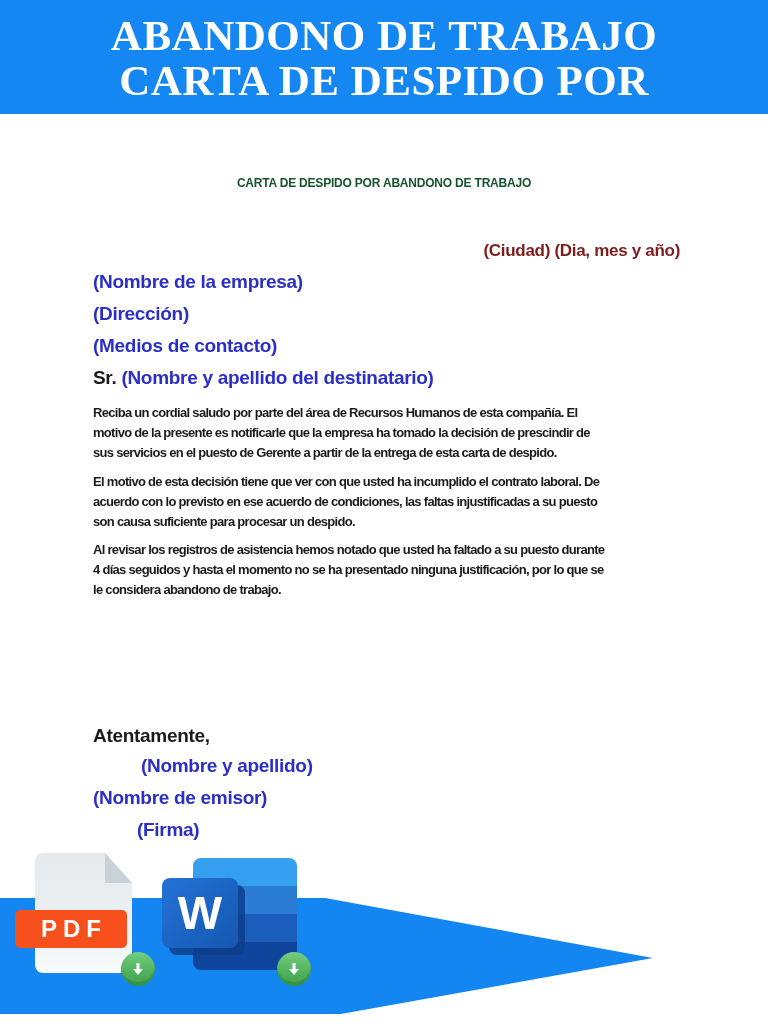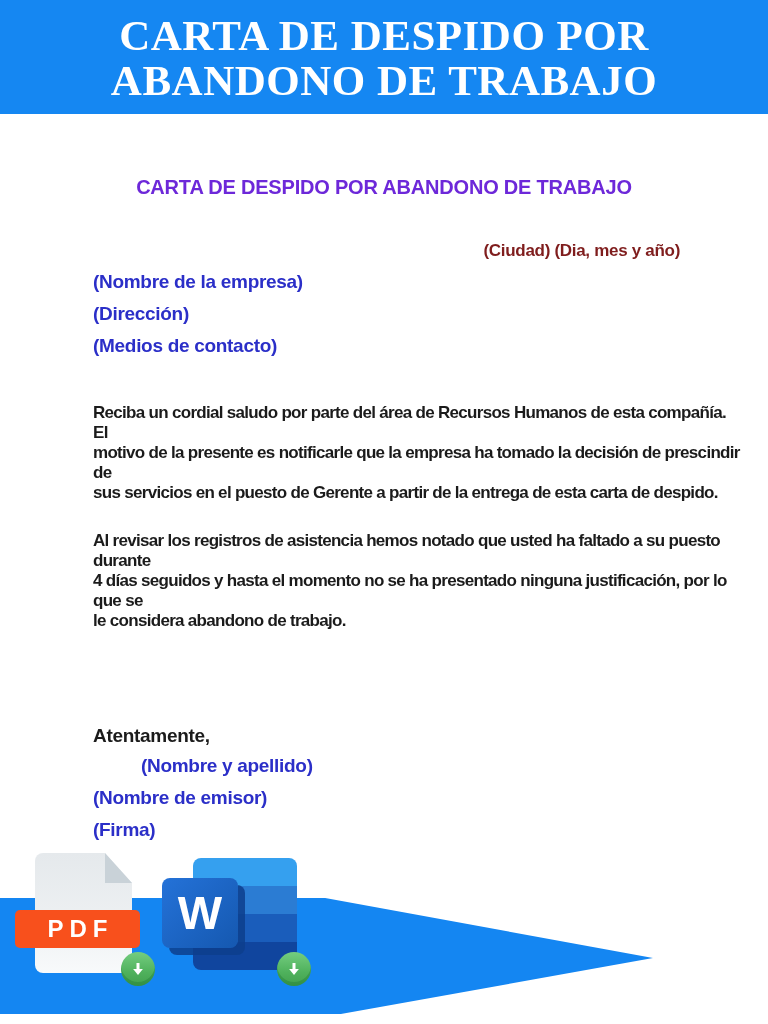--- a/index.html
+++ b/index.html
@@ -37,23 +37,23 @@
     letter-spacing: 0.5px;
     white-space: nowrap;
   }
 
   
   .letter { position: absolute; left: 0; top: 114px; width: 768px; height: 784px; }
   .doc-title {
     position: absolute;
     left: 0; right: 0; top: 62px;
     text-align: center;
-    font-size: 20px;
-    font-weight: 700;
-    color: #6d28d9;
+    font-size: 12px;
+    font-weight: 700;
+    color: #14532d;
     letter-spacing: -0.2px;
   }
   .t-line {
     position: absolute;
     left: 93px;
     font-size: 19px;
     font-weight: 700;
     line-height: 16px;
     letter-spacing: -0.3px;
     color: #1b1b1b;
@@ -66,40 +66,40 @@
     font-size: 17px;
     font-weight: 700;
     color: #7f1d1d;
     letter-spacing: -0.3px;
     white-space: nowrap;
   }
   .para {
     position: absolute;
     left: 93px;
     width: 650px;
-    font-size: 17px;
+    font-size: 13px;
     font-weight: 700;
     line-height: 20px;
     letter-spacing: -0.7px;
     color: #1b1b1b;
     white-space: pre-line;
   }
   .pos-company   { top: 160px; }
   .pos-address   { top: 192px; }
   .pos-contact   { top: 224px; }
   .pos-recipient { top: 256px; }
   .pos-p1 { top: 289px; }
   .pos-p2 { top: 358px; }
-  .pos-p3 { top: 417px; }
+  .pos-p3 { top: 426px; }
   .pos-p4 { top: 494px; }
   .pos-p5 { top: 562px; }
   .pos-closing { top: 614px; text-align: center; }
   .pos-signer  { top: 644px; margin-left: 48px; }
   .pos-role    { top: 676px; }
-  .pos-firma   { top: 708px; }
+  .pos-firma   { top: 708px; margin-left: 44px; }
 
   
   .arrow {
     position: absolute;
     left: 0; top: 898px;
     width: 653px; height: 116px;
     background: #1486F2;
     clip-path: polygon(0% 0%, 49.8% 0%, 100% 51.7%, 52.2% 100%, 0% 100%);
   }
 
@@ -114,21 +114,21 @@
   .pdf-fold {
     position: absolute;
     left: 105px; top: 853px;
     width: 27px; height: 30px;
     background: #C9D2D8;
     clip-path: polygon(0% 0%, 100% 100%, 0% 100%);
   }
   .pdf-label {
     position: absolute;
     left: 15px; top: 910px;
-    width: 125px; height: 38px;
+    width: 112px; height: 38px;
     background: #F8501C;
     border-radius: 5px;
     display: flex;
     align-items: center;
     justify-content: center;
     color: #ffffff;
     font-size: 24px;
     font-weight: 700;
     letter-spacing: 6px;
     padding-left: 6px;
@@ -175,37 +175,43 @@
   .dl-badge-pdf  { left: 121px; top: 952px; }
   .dl-badge-word { left: 277px; top: 952px; }
   .dl-badge svg { display: block; }
 </style>
 </head>
 <body>
 
 <div class="page">
 
   <header class="banner">
+    <div class="banner-line">ABANDONO DE TRABAJO</div>
     <div class="banner-line">CARTA DE DESPIDO POR</div>
-    <div class="banner-line">ABANDONO DE TRABAJO</div>
   </header>
 
   <section class="letter">
     <h1 class="doc-title">CARTA DE DESPIDO POR ABANDONO DE TRABAJO</h1>
 
     <div class="date-line">(Ciudad) (Dia, mes y año)</div>
 
     <div class="t-line blue pos-company">(Nombre de la empresa)</div>
     <div class="t-line blue pos-address">(Dirección)</div>
     <div class="t-line blue pos-contact">(Medios de contacto)</div>
 
+    <div class="t-line pos-recipient">
+      <span>Sr. </span><span class="blue">(Nombre y apellido del destinatario)</span>
+    </div>
 
     <p class="para pos-p1">Reciba un cordial saludo por parte del área de Recursos Humanos de esta compañía. El
 motivo de la presente es notificarle que la empresa ha tomado la decisión de prescindir de
 sus servicios en el puesto de Gerente a partir de la entrega de esta carta de despido.</p>
+    <p class="para pos-p2">El motivo de esta decisión tiene que ver con que usted ha incumplido el contrato laboral. De
+acuerdo con lo previsto en ese acuerdo de condiciones, las faltas injustificadas a su puesto
+son causa suficiente para procesar un despido.</p>
     <p class="para pos-p3">Al revisar los registros de asistencia hemos notado que usted ha faltado a su puesto durante
 4 días seguidos y hasta el momento no se ha presentado ninguna justificación, por lo que se
 le considera abandono de trabajo.</p>
 
     <div class="t-line pos-closing">Atentamente,</div>
     <div class="t-line blue pos-signer">(Nombre y apellido)</div>
     <div class="t-line blue pos-role">(Nombre de emisor)</div>
     <div class="t-line blue pos-firma">(Firma)</div>
   </section>
 

